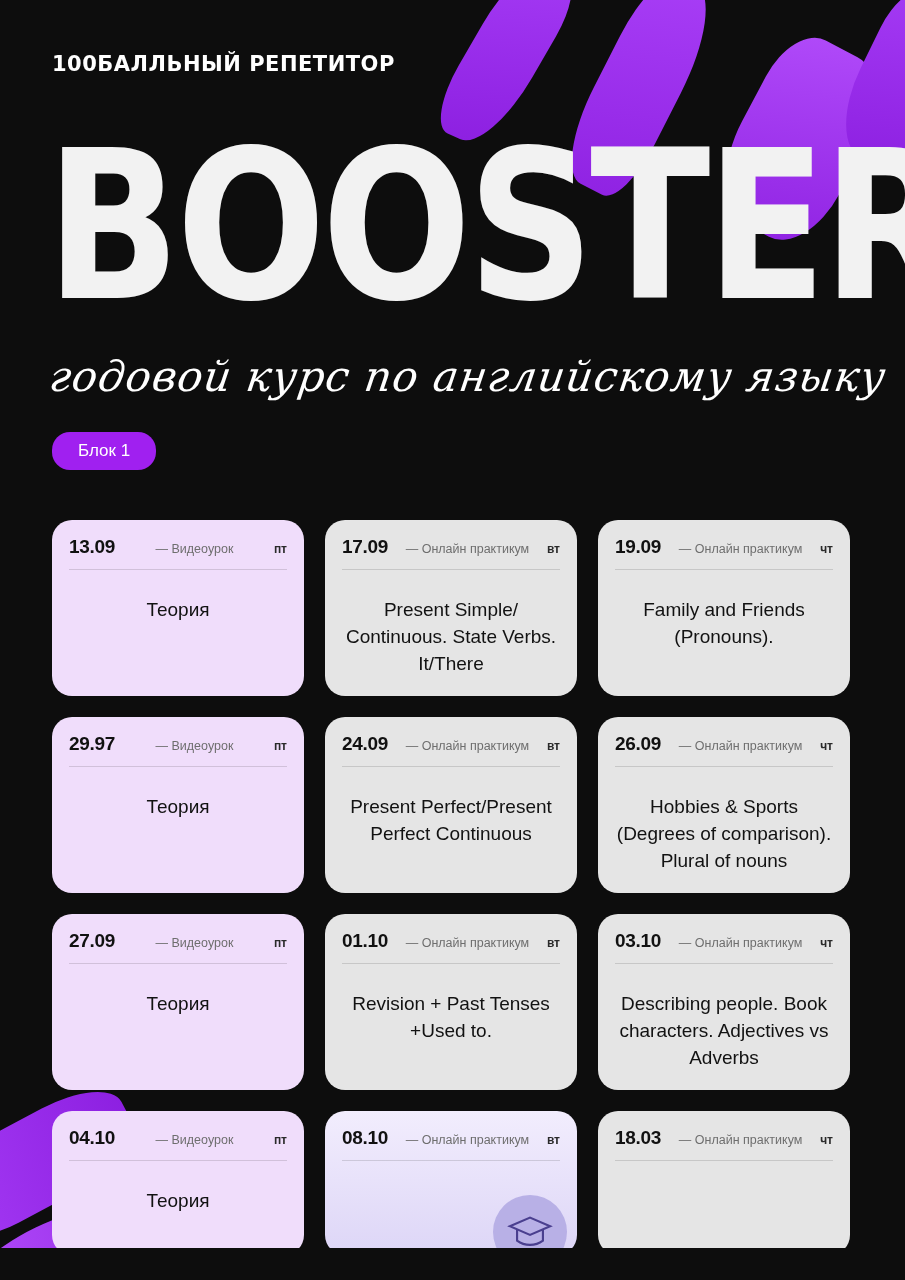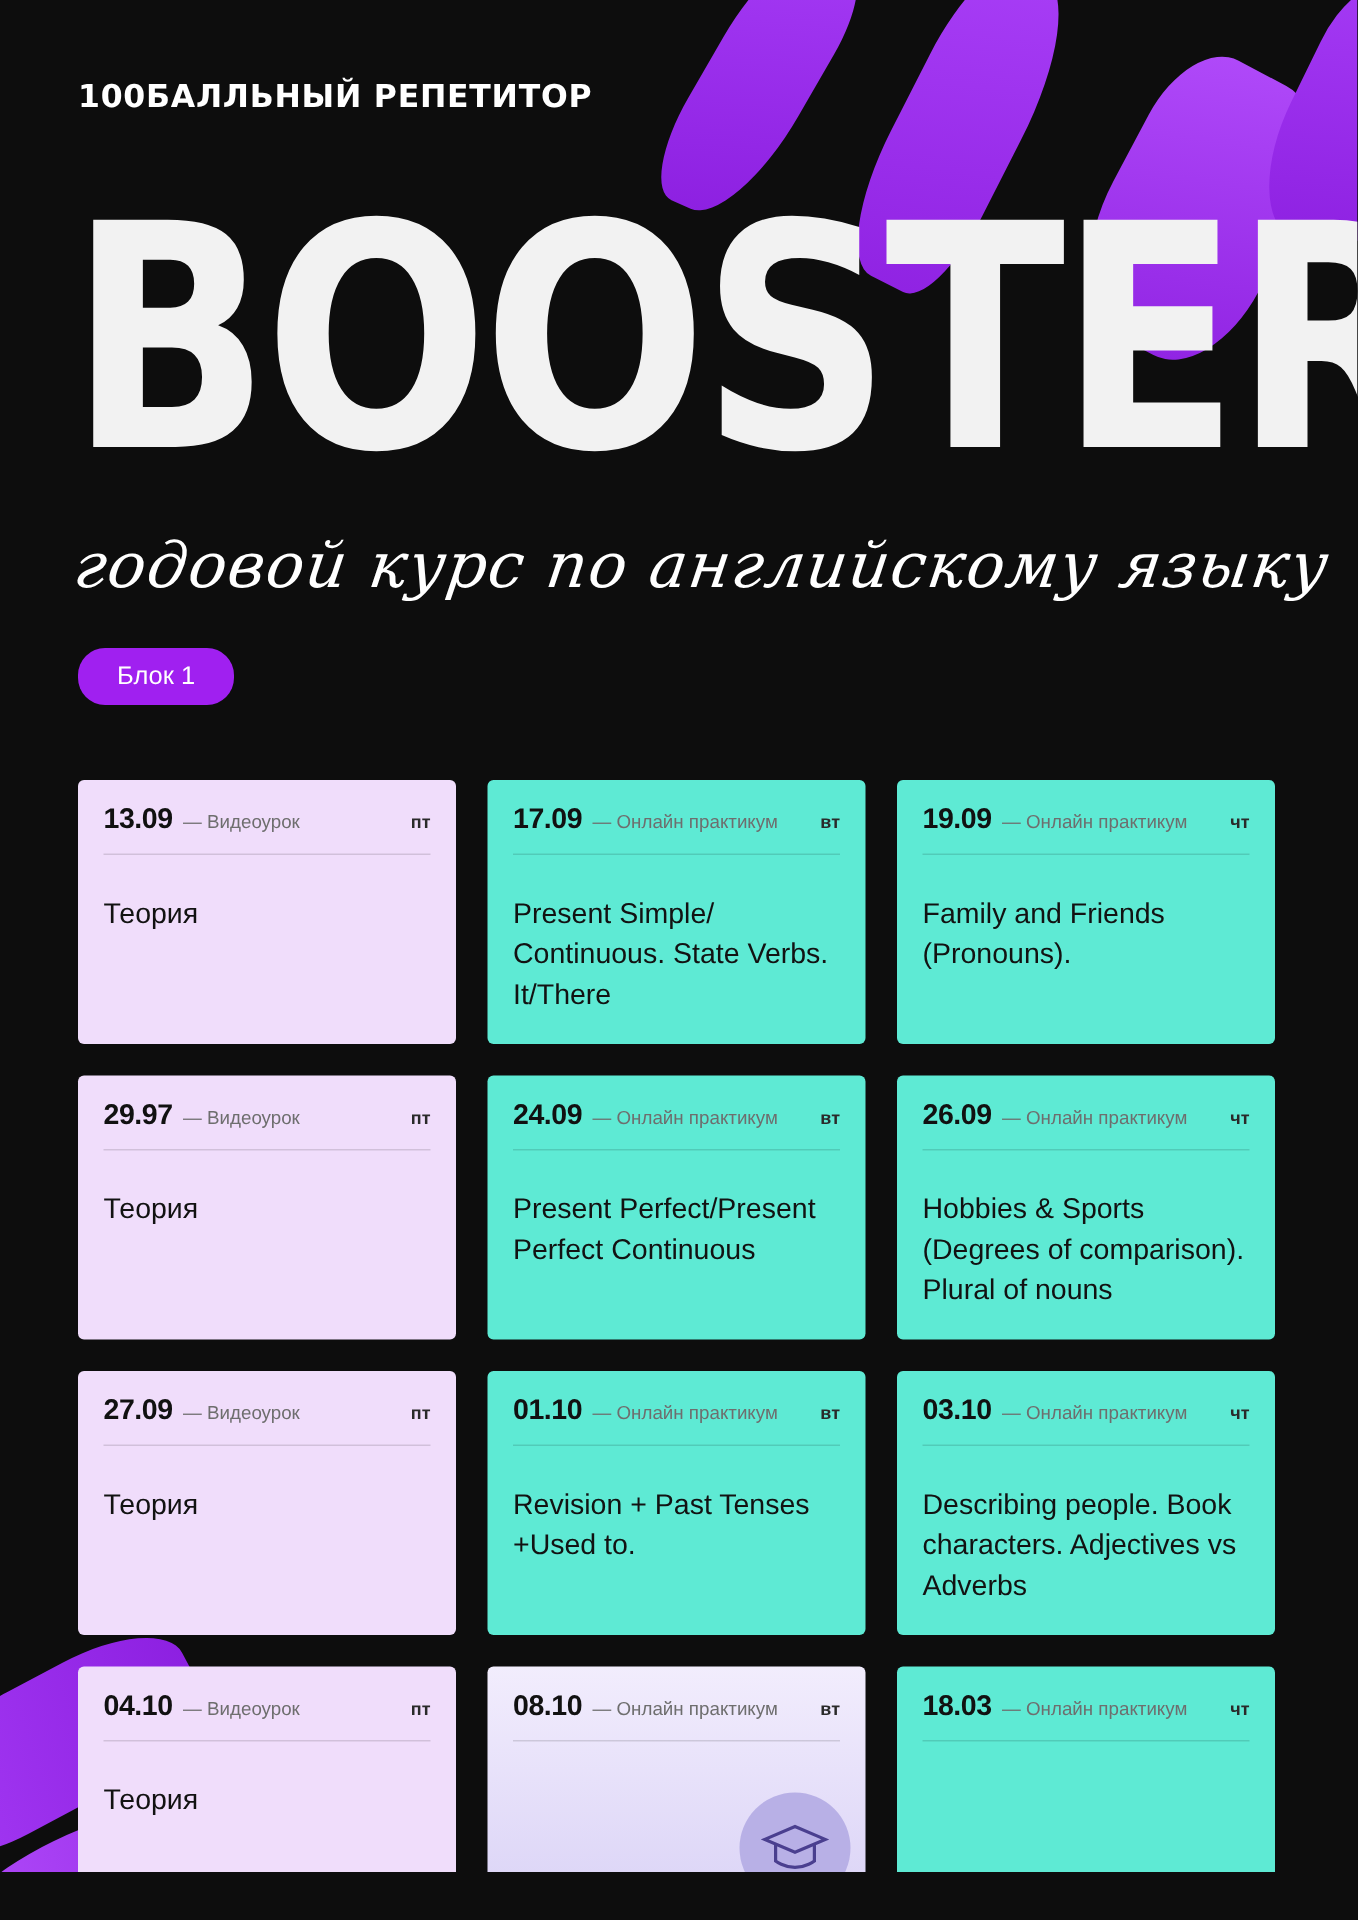--- a/index.html
+++ b/index.html
@@ -118,28 +118,29 @@
   .grid {
     position: absolute;
     top: 520px; left: 52px;
     width: 800px;
     display: grid;
     grid-template-columns: 252px 252px 252px;
     column-gap: 21px;
     row-gap: 21px;
   }
   .card {
-    border-radius: 4px;
+    border-radius: 20px;
     padding: 16px 17px 18px 17px;
     min-height: 144px;
     position: relative;
     overflow: hidden;
+    text-align: center;
   }
   .card.theory  { background: #f0ddfb; }
-  .card.plain   { background: #5eead4; }
+  .card.plain   { background: #e5e5e5; }
   .card.accent  { background: linear-gradient(180deg,#f2edfd 0%, #ddd6f7 100%); }
 
   .card-head {
     display: flex;
     align-items: baseline;
     gap: 7px;
     padding-bottom: 11px;
     border-bottom: 1px solid rgba(0,0,0,0.13);
   }
   .card-date {

